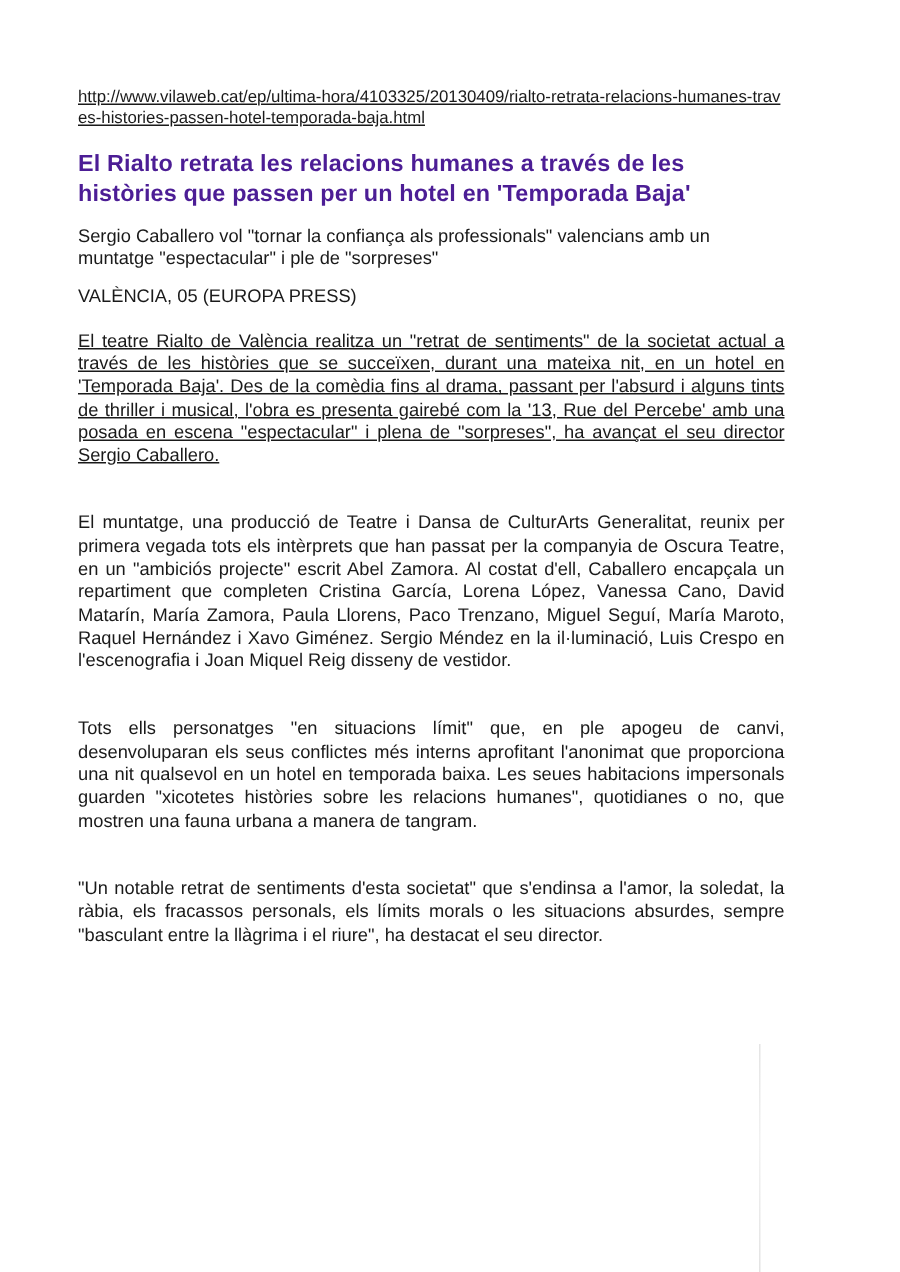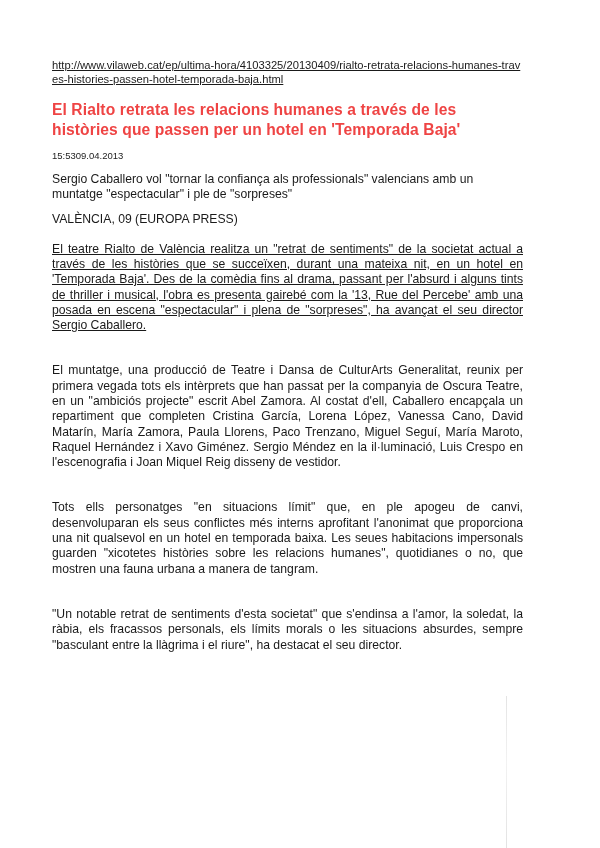--- a/index.html
+++ b/index.html
@@ -46,21 +46,21 @@
       text-decoration: underline;
       word-break: break-all;
       margin: 0;
     }
     .headline {
       font-size: 15.6px;
       font-weight: bold;
       line-height: 20px;
       margin: 14px 0 0 0;
       letter-spacing: 0.1px;
-      color: #ef4444;
+      color: #4c1d95;
     }
     .timestamp {
       font-size: 9.5px;
       line-height: 12px;
       margin: 10px 0 0 0;
       color: #222222;
     }
     .subtitle {
       font-size: 12.2px;
       line-height: 15.2px;
@@ -87,25 +87,24 @@
 <body>
 
 <div class="page">
   <div class="scan-edge"></div>
 
   <div class="content">
     <a class="source-url">http://www.vilaweb.cat/ep/ultima-hora/4103325/20130409/rialto-retrata-relacions-humanes-traves-histories-passen-hotel-temporada-baja.html</a>
 
     <h1 class="headline">El Rialto retrata les relacions humanes a través de les històries que passen per un hotel en 'Temporada Baja'</h1>
 
-    <p class="timestamp">15:5309.04.2013</p>
 
     <p class="subtitle">Sergio Caballero vol "tornar la confiança als professionals" valencians amb un muntatge "espectacular" i ple de "sorpreses"</p>
 
-    <p class="dateline">VALÈNCIA, 09 (EUROPA PRESS)</p>
+    <p class="dateline">VALÈNCIA, 05 (EUROPA PRESS)</p>
 
     <p class="para" id="para-1">El teatre Rialto de València realitza un "retrat de sentiments" de la societat actual a través de les històries que se succeïxen, durant una mateixa nit, en un hotel en 'Temporada Baja'. Des de la comèdia fins al drama, passant per l'absurd i alguns tints de thriller i musical, l'obra es presenta gairebé com la '13, Rue del Percebe' amb una posada en escena "espectacular" i plena de "sorpreses", ha avançat el seu director Sergio Caballero.</p>
 
     <p class="para" id="para-2">El muntatge, una producció de Teatre i Dansa de CulturArts Generalitat, reunix per primera vegada tots els intèrprets que han passat per la companyia de Oscura Teatre, en un "ambiciós projecte" escrit Abel Zamora. Al costat d'ell, Caballero encapçala un repartiment que completen Cristina García, Lorena López, Vanessa Cano, David Matarín, María Zamora, Paula Llorens, Paco Trenzano, Miguel Seguí, María Maroto, Raquel Hernández i Xavo Giménez. Sergio Méndez en la il·luminació, Luis Crespo en l'escenografia i Joan Miquel Reig disseny de vestidor.</p>
 
     <p class="para" id="para-3">Tots ells personatges "en situacions límit" que, en ple apogeu de canvi, desenvoluparan els seus conflictes més interns aprofitant l'anonimat que proporciona una nit qualsevol en un hotel en temporada baixa. Les seues habitacions impersonals guarden "xicotetes històries sobre les relacions humanes", quotidianes o no, que mostren una fauna urbana a manera de tangram.</p>
 
     <p class="para" id="para-4">"Un notable retrat de sentiments d'esta societat" que s'endinsa a l'amor, la soledat, la ràbia, els fracassos personals, els límits morals o les situacions absurdes, sempre "basculant entre la llàgrima i el riure", ha destacat el seu director.</p>
 
   </div>

